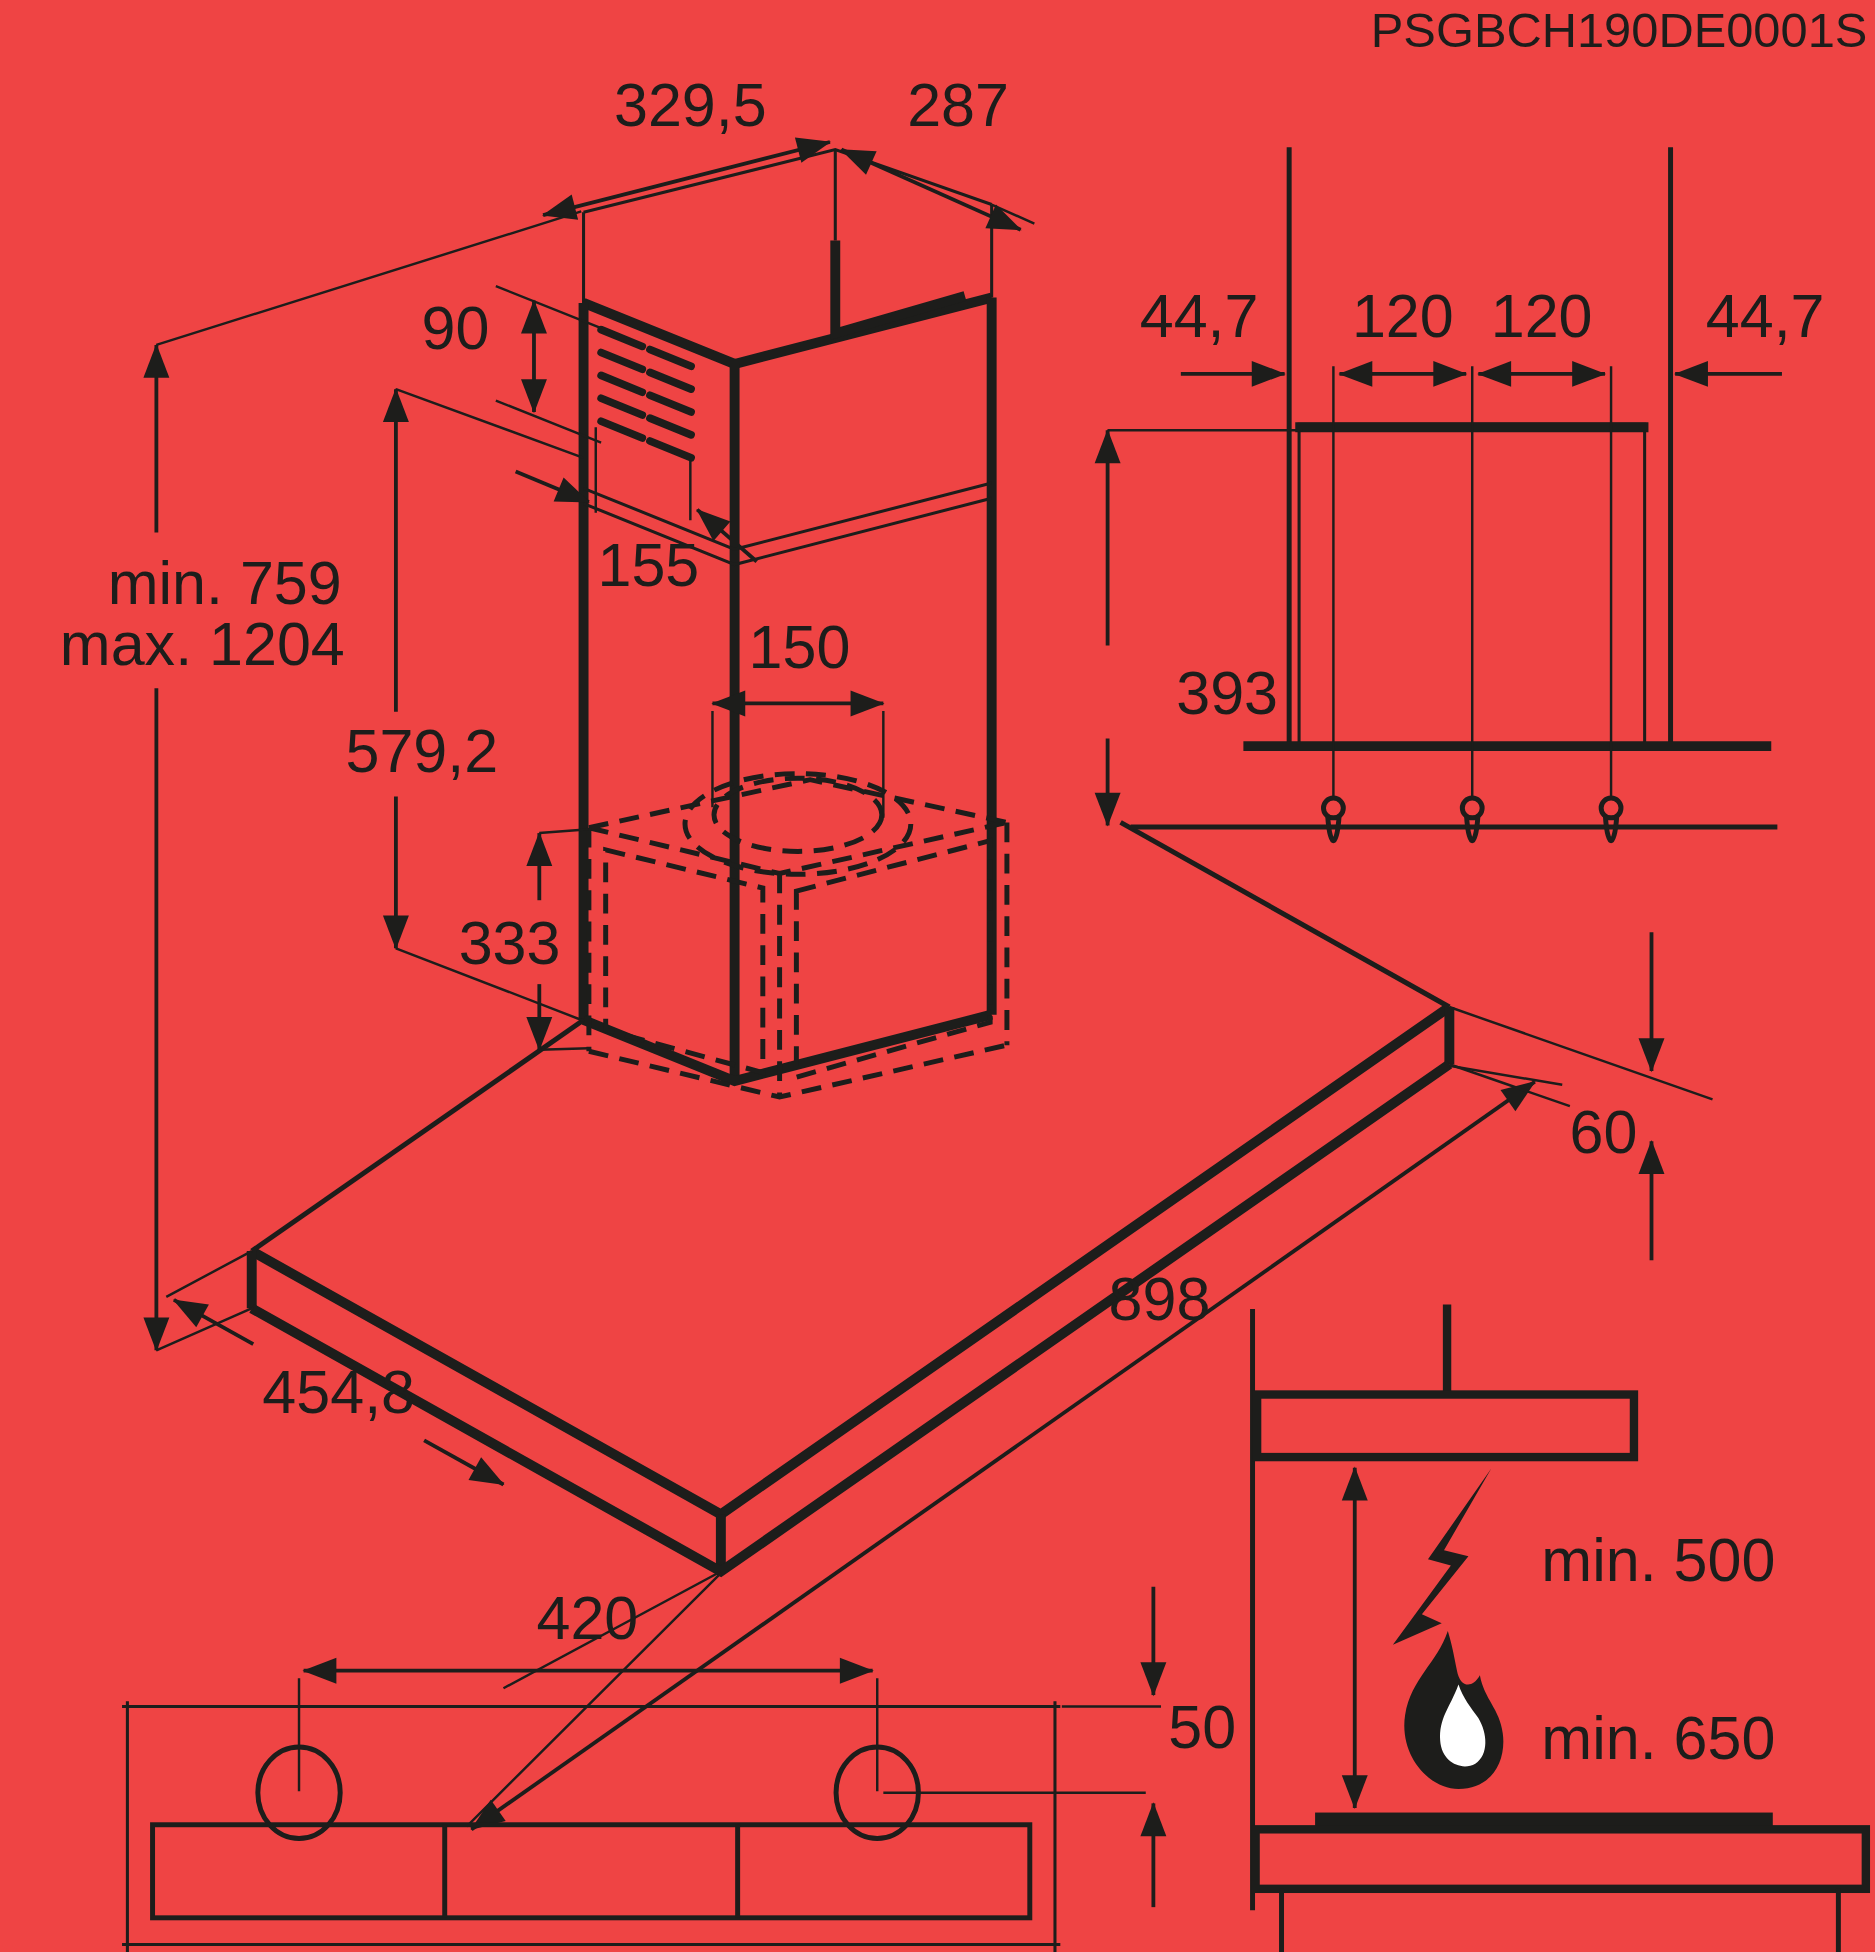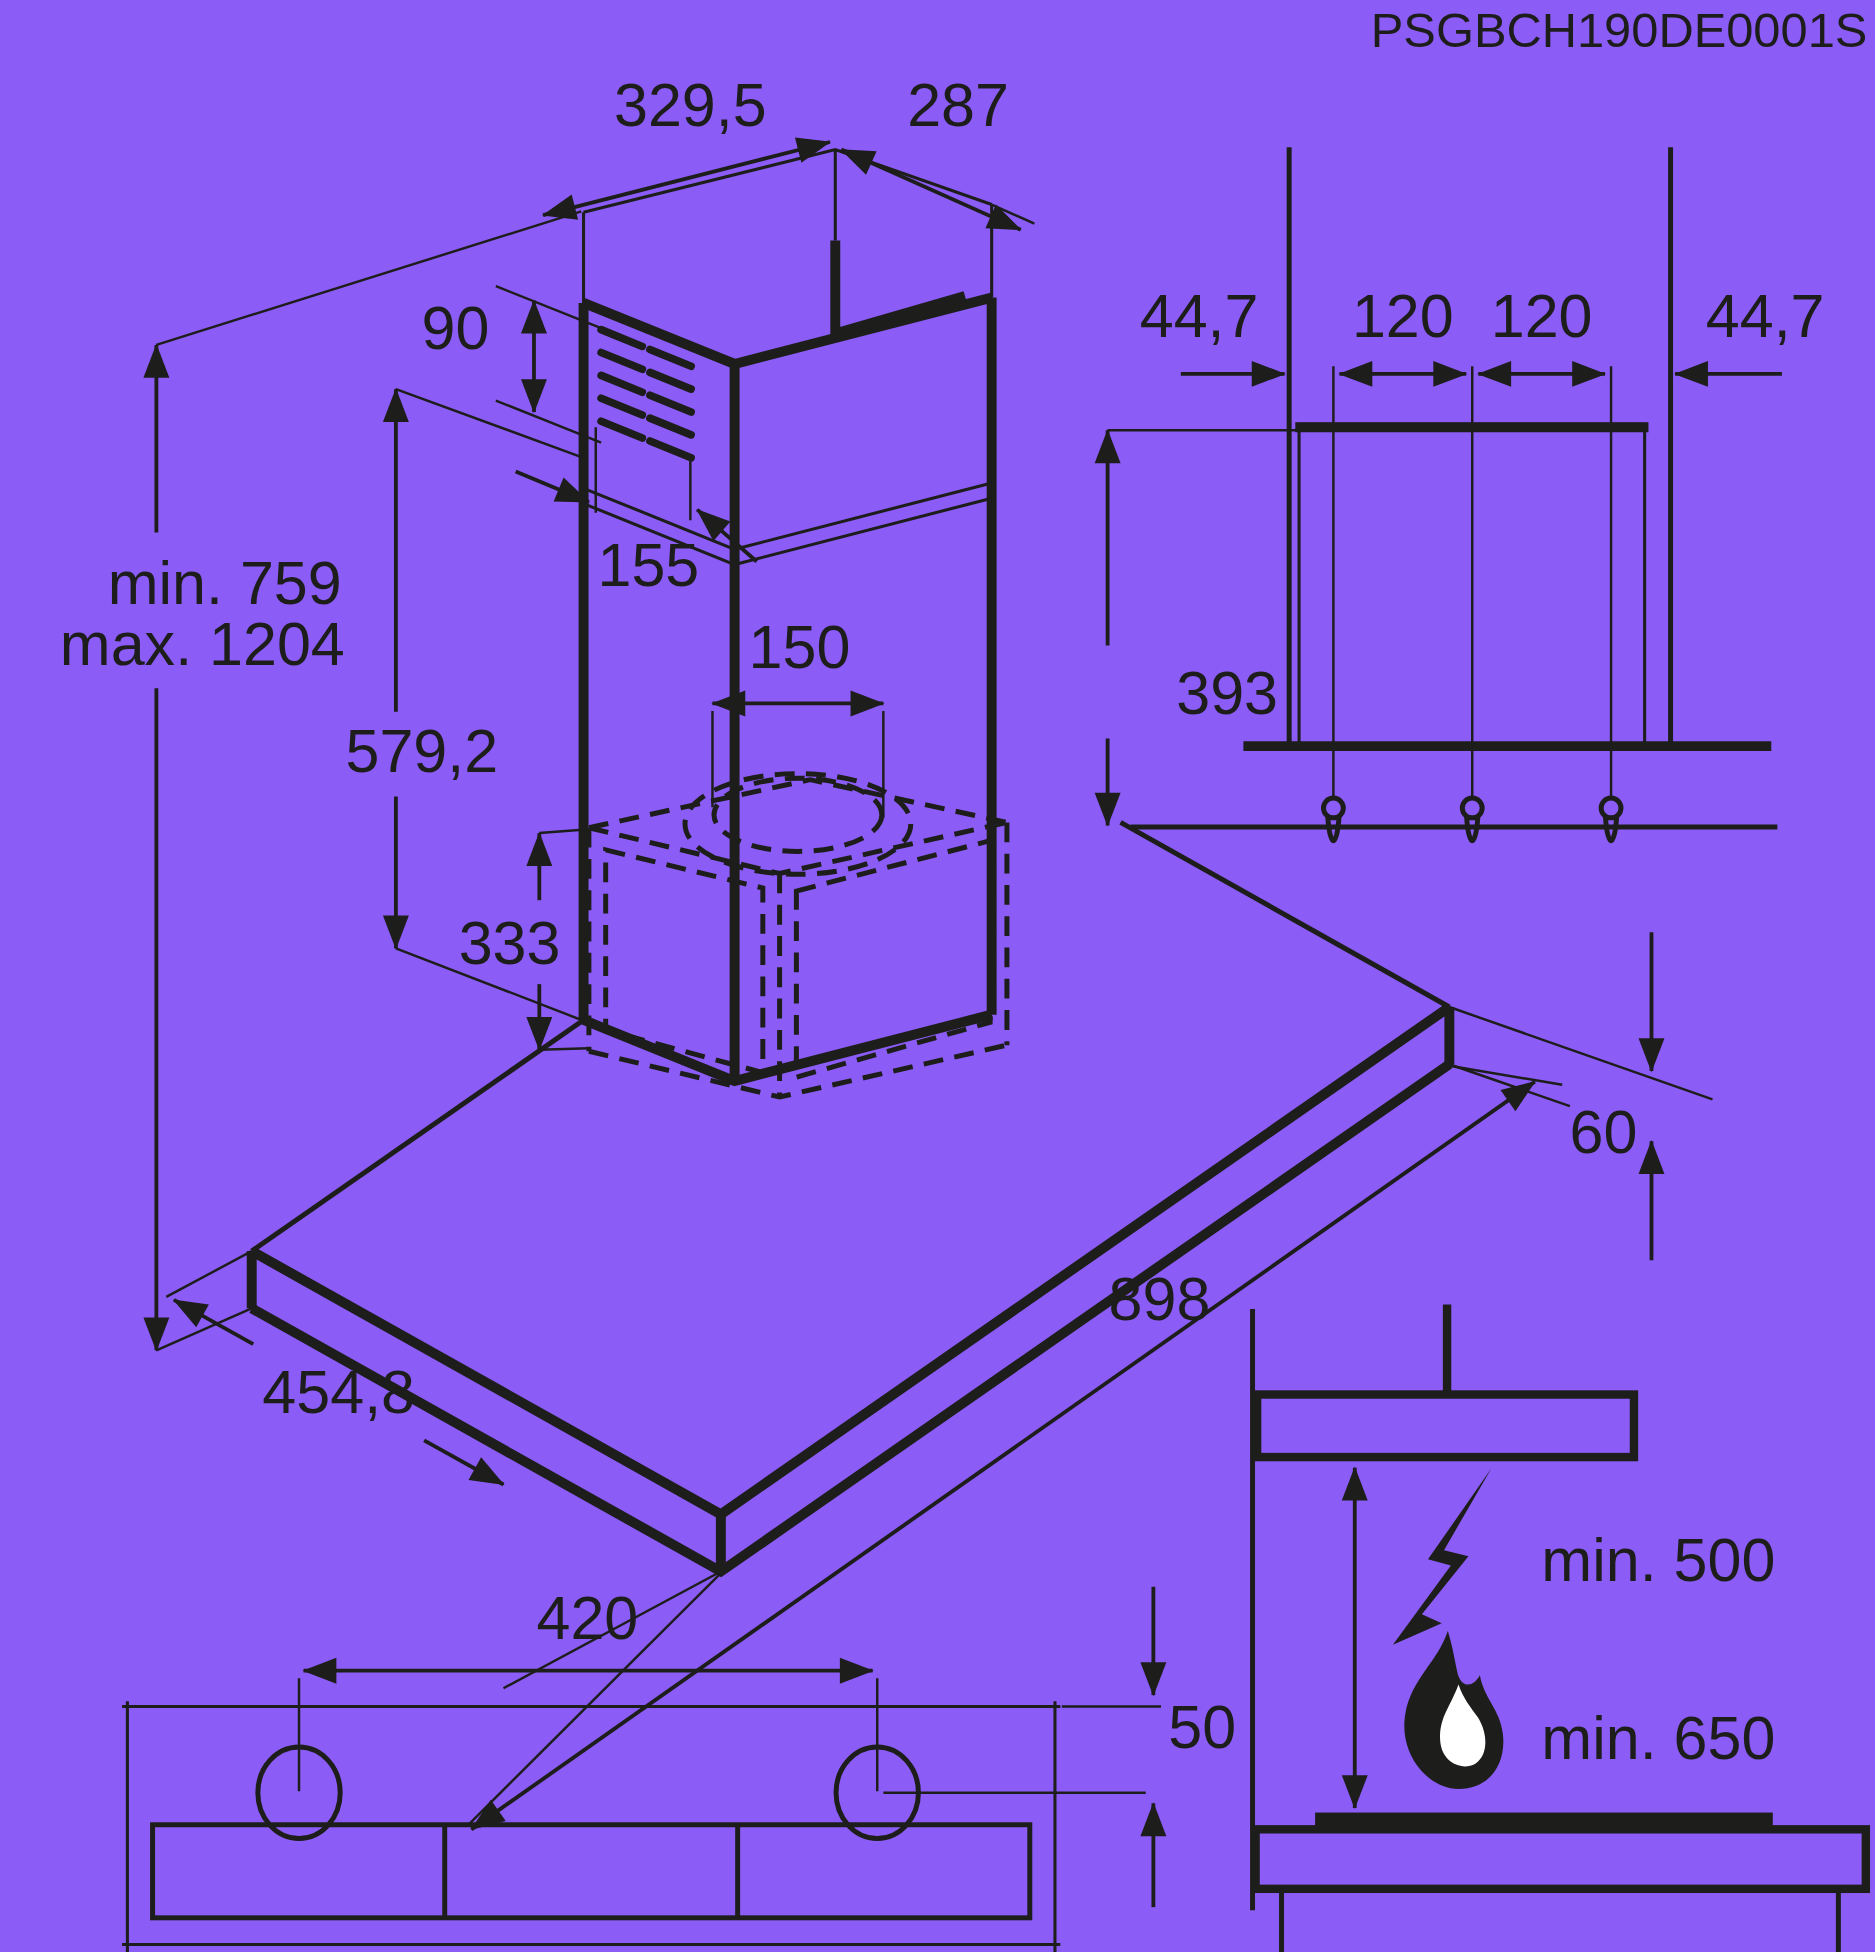--- a/index.html
+++ b/index.html
@@ -1,16 +1,16 @@
 <!DOCTYPE html>
 <html style="font-size:12.2px"><head>
 <meta charset="utf-8">
 <style>
   html,body{margin:0;padding:0;background:#ffffff;}
-  #stage{position:relative;width:1875px;height:1953px;background:#8b5cf6;overflow:hidden;}
+  #stage{position:relative;width:1875px;height:1953px;background:#ef4444;overflow:hidden;}
   svg{position:absolute;left:0;top:0;}
   .ln  {stroke:#1d1d1b;fill:none;stroke-width:4;}
   .ln3 {stroke:#1d1d1b;fill:none;stroke-width:3.2;}
   .med {stroke:#1d1d1b;fill:none;stroke-width:6.5;}
   .thk {stroke:#1d1d1b;fill:none;stroke-width:13;}
   .thk2{stroke:#1d1d1b;fill:none;stroke-width:11;}
   .dash{stroke:#1d1d1b;fill:none;stroke-width:6.5;stroke-dasharray:26 15;}
   .dim {stroke:#1d1d1b;fill:none;stroke-width:5;marker-start:url(#ah);marker-end:url(#ah);}
   .dimE{stroke:#1d1d1b;fill:none;stroke-width:5;marker-end:url(#ah);}
   .dimS{stroke:#1d1d1b;fill:none;stroke-width:5;marker-start:url(#ah);}

